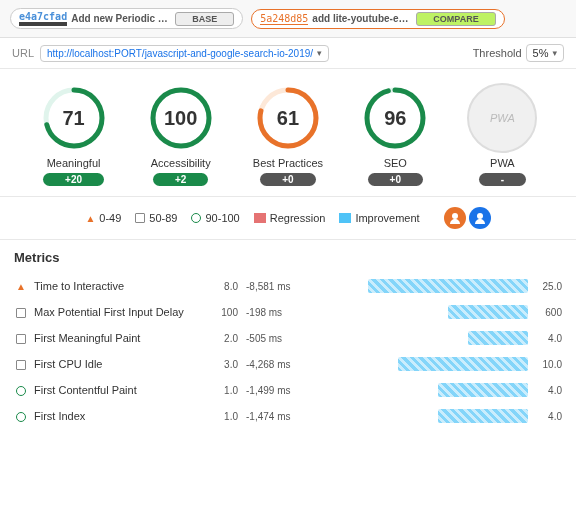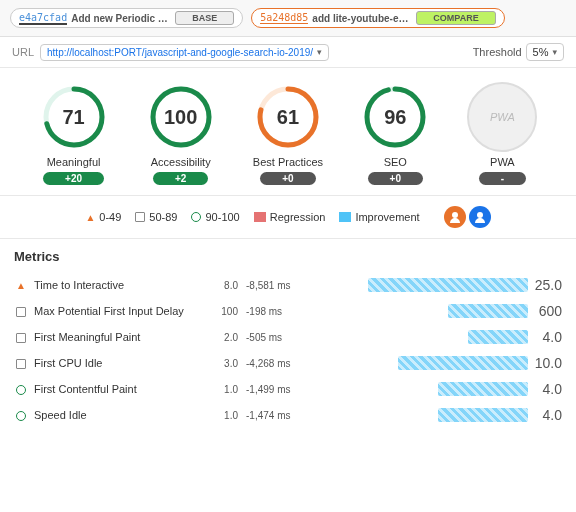--- a/index.html
+++ b/index.html
@@ -29,21 +29,21 @@
       border-radius: 12px;
       padding: 2px 8px;
       font-size: 11px;
       background: #fff;
     }
     .commit-hash {
       font-family: monospace;
       font-size: 10px;
       color: #555;
     }
-    .commit-hash.blue { color: #4a90d9; border-bottom: 2px solid #404040; }
+    .commit-hash.blue { color: #4a90d9; border-bottom: 4px solid #404040; font-weight: bold; }
     .commit-hash.orange { color: #e8722a; border-bottom: 1px solid #e8722a; }
     .badge-label {
       font-size: 10px;
       font-weight: bold;
       color: #555;
       flex: 1;
       overflow: hidden;
       text-overflow: ellipsis;
       white-space: nowrap;
       max-width: 100px;
@@ -268,21 +268,21 @@
         45deg,
         rgba(79, 195, 247, 0.7),
         rgba(79, 195, 247, 0.7) 3px,
         rgba(79, 195, 247, 0.3) 3px,
         rgba(79, 195, 247, 0.3) 6px
       );
       position: absolute;
       right: 0;
     }
     .metric-compare {
-      font-size: 14px;
+      font-size: 10px;
       color: #555;
       width: 28px;
       text-align: right;
       flex-shrink: 0;
     }
 
     .tri { color: #e8722a; font-size: 10px; }
     .sq { display: inline-block; width: 10px; height: 10px; border: 1.5px solid #888; border-radius: 1px; vertical-align: middle; }
     .ci { display: inline-block; width: 10px; height: 10px; border: 1.5px solid #1a8a4a; border-radius: 50%; vertical-align: middle; }
   </style>
@@ -454,21 +454,21 @@
     <div class="metric-name">First Contentful Paint</div>
     <div class="metric-base">1.0</div>
     <div class="metric-bar-container">
       <span class="metric-delta-label">-1,499 ms</span>
       <div class="metric-bar" style="width:90px;"></div>
     </div>
     <div class="metric-compare">4.0</div>
   </div>
       <div class="metric-row">
     <div class="metric-icon"><span class="ci"></span></div>
-    <div class="metric-name">Speed Idle</div>
+    <div class="metric-name">First Index</div>
     <div class="metric-base">1.0</div>
     <div class="metric-bar-container">
       <span class="metric-delta-label">-1,474 ms</span>
       <div class="metric-bar" style="width:90px;"></div>
     </div>
     <div class="metric-compare">4.0</div>
   </div>
     </div>
 </div>
 

